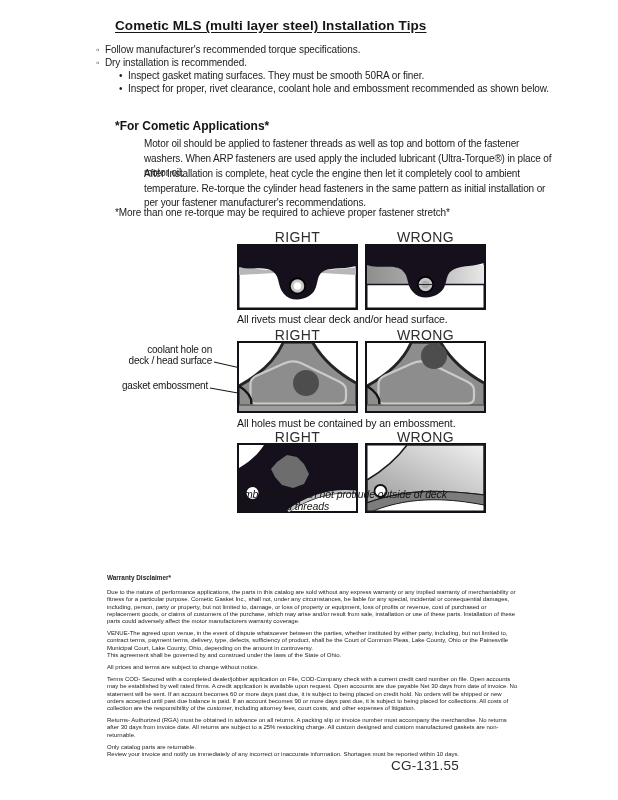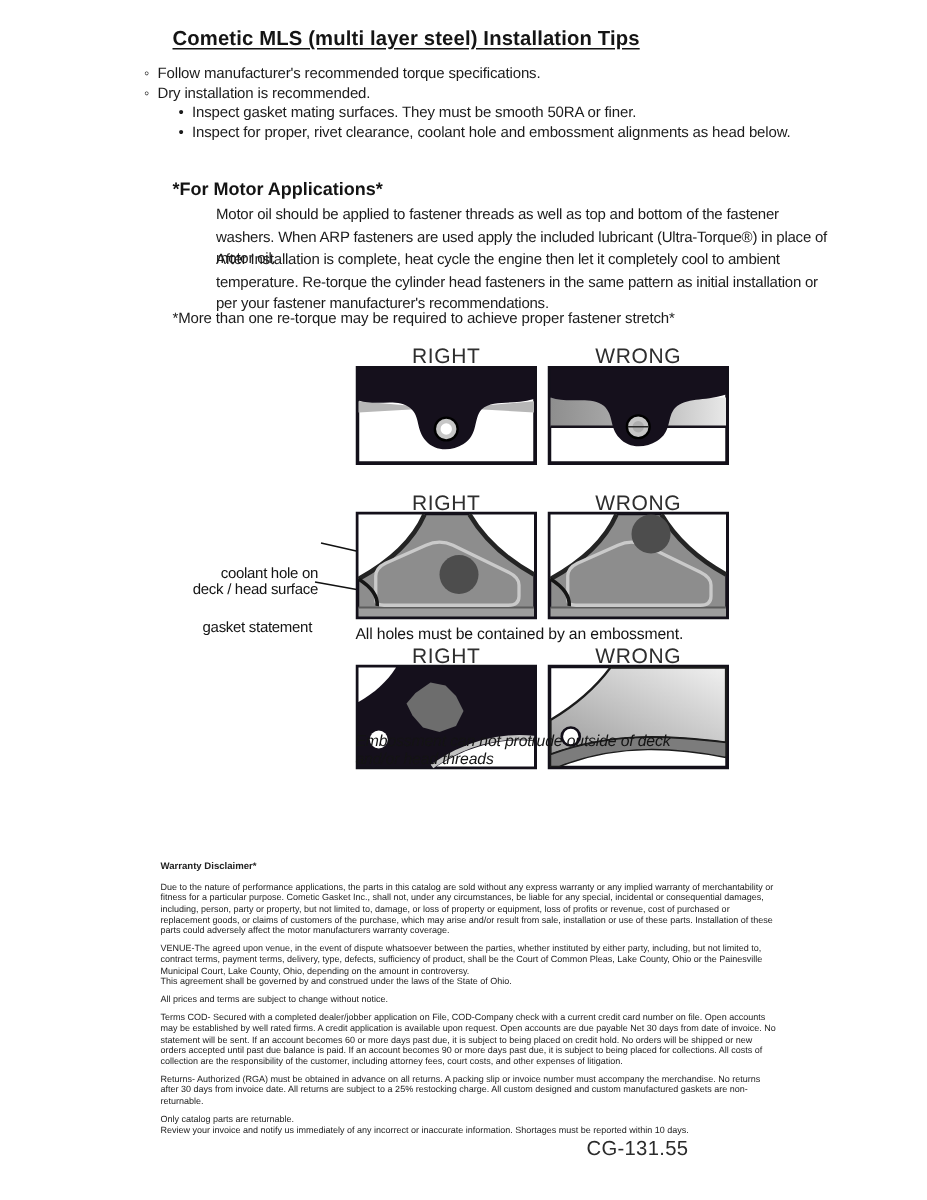--- a/index.html
+++ b/index.html
@@ -18,42 +18,42 @@
   .sub{margin-left:23px;}
   .diesel-h{left:115px;top:119px;font-size:12px;font-weight:bold;color:#141414;}
   .para{font-size:10px;line-height:14.5px;letter-spacing:-0.15px;width:412px;margin-left:29px;}
   .p1{left:115px;top:137px;}
   .p2{left:115px;top:167px;}
   .note{left:115px;top:207px;font-size:10px;letter-spacing:-0.1px;}
   .dlabel{width:121px;text-align:center;font-size:14px;color:#2e2e2e;letter-spacing:0.4px;}
   .dbox{width:121px;}
   .dbox svg{display:block;width:121px;}
   .caption{font-size:10.5px;letter-spacing:-0.1px;color:#141414;}
-  .annot{font-size:10px;line-height:11px;text-align:right;color:#141414;letter-spacing:-0.2px;margin-top:33px;}
+  .annot{font-size:10px;line-height:11px;text-align:right;color:#141414;letter-spacing:-0.2px;}
   .disclaimer{left:107px;top:574px;width:413px;font-size:6px;line-height:7.2px;letter-spacing:0;color:#222;}
   .disclaimer h2{font-size:6.4px;margin:0 0 8px 0;font-weight:bold;}
   .disclaimer p{margin:0 0 5px 0;}
   .disclaimer p.joined{margin-bottom:0;}
   .footer-code{left:391px;top:758px;font-size:13.5px;color:#2b2b2b;letter-spacing:0.2px;}
 </style>
 </head>
 <body>
 
 <div class="page">
 
   <div class="abs title">Cometic MLS (multi layer steel) Installation Tips</div>
 
   <div class="abs bullets">
     <div class="b"><span class="dot">◦</span><span>Follow manufacturer's recommended torque specifications.</span></div>
     <div class="b"><span class="dot">◦</span><span>Dry installation is recommended.</span></div>
     <div class="b sub"><span class="dot">•</span><span>Inspect gasket mating surfaces.  They must be smooth 50RA or finer.</span></div>
-    <div class="b sub"><span class="dot">•</span><span>Inspect for proper, rivet clearance, coolant hole and embossment alignments as head below.</span></div>
+    <div class="b sub"><span class="dot">•</span><span>Inspect for proper, rivet clearance, coolant hole and embossment recommended as shown below.</span></div>
   </div>
 
-  <div class="abs diesel-h">*For Motor Applications*</div>
+  <div class="abs diesel-h">*For Cometic Applications*</div>
   <div class="abs para p1">Motor oil should be applied to fastener threads as well as top and bottom of the fastener washers. When ARP fasteners are used apply the included lubricant (Ultra-Torque®) in place of motor oil.</div>
   <div class="abs para p2">After Installation is complete, heat cycle the engine then let it completely cool to ambient temperature. Re-torque the cylinder head fasteners in the same pattern as initial installation or per your fastener manufacturer's recommendations.</div>
   <div class="abs note">*More than one re-torque may be required to achieve proper fastener stretch*</div>
 
   <div class="abs dlabel" style="left:237px;top:229px;">RIGHT</div>
   <div class="abs dlabel" style="left:365px;top:229px;">WRONG</div>
 
   <div class="abs dbox" style="left:237px;top:244px;">
     <svg viewBox="0 0 121 66">
       <rect x="1.25" y="1.25" width="118.5" height="63.5" fill="#ffffff" stroke="#13101a" stroke-width="2.5"></rect>
@@ -75,29 +75,30 @@
       </defs>
       <rect x="1.25" y="1.25" width="118.5" height="63.5" fill="#ffffff" stroke="#13101a" stroke-width="2.5"></rect>
       <rect x="2" y="21" width="117" height="19.5" fill="url(#deckg)"></rect>
       <line x1="2" y1="40.5" x2="119" y2="40.5" stroke="#16121c" stroke-width="1.6"></line>
       <path d="M2,2 H119 V19 C103,24 93,20.5 85,28 C79.5,34 83,44 73,50 C65,55 54,55 48,48 C41,40.5 44.5,33 37.5,26.5 C29,19.5 15,25.5 2,21 Z" fill="#15101c"></path>
       <circle cx="60.5" cy="40.5" r="7.6" fill="#c6c6c6" stroke="#000000" stroke-width="1.6"></circle>
       <circle cx="60.5" cy="40.5" r="3.8" fill="#adadad"></circle>
       <line x1="53.5" y1="40.5" x2="67.5" y2="40.5" stroke="#2a2a2a" stroke-width="1.1"></line>
     </svg>
   </div>
+  <div class="abs caption" style="left:237px;top:313px;">All rivets must clear deck and/or head surface.</div>
 
   <div class="abs dlabel" style="left:237px;top:327px;">RIGHT</div>
   <div class="abs dlabel" style="left:365px;top:327px;">WRONG</div>
 
   <div class="abs annot" style="left:112px;top:344px;width:100px;">
     <div>coolant hole on</div>
     <div>deck / head surface</div>
   </div>
-  <div class="abs annot" style="left:108px;top:380px;width:100px;">gasket statement</div>
+  <div class="abs annot" style="left:108px;top:380px;width:100px;">gasket embossment</div>
 
   <svg class="abs" style="left:110px;top:336px;" width="270" height="84" viewBox="0 0 270 84">
     <line x1="104" y1="26" x2="192" y2="46" stroke="#111111" stroke-width="1"></line>
     <line x1="100" y1="52" x2="150" y2="61" stroke="#111111" stroke-width="1"></line>
   </svg>
 
   <div class="abs dbox" style="left:237px;top:341px;">
     <svg viewBox="0 0 121 72">
       <rect x="1.25" y="1.25" width="118.5" height="69.5" fill="#8d8d8d" stroke="#13101a" stroke-width="2.5"></rect>
       <rect x="2" y="64" width="117" height="6" fill="#9d9d9d"></rect>

